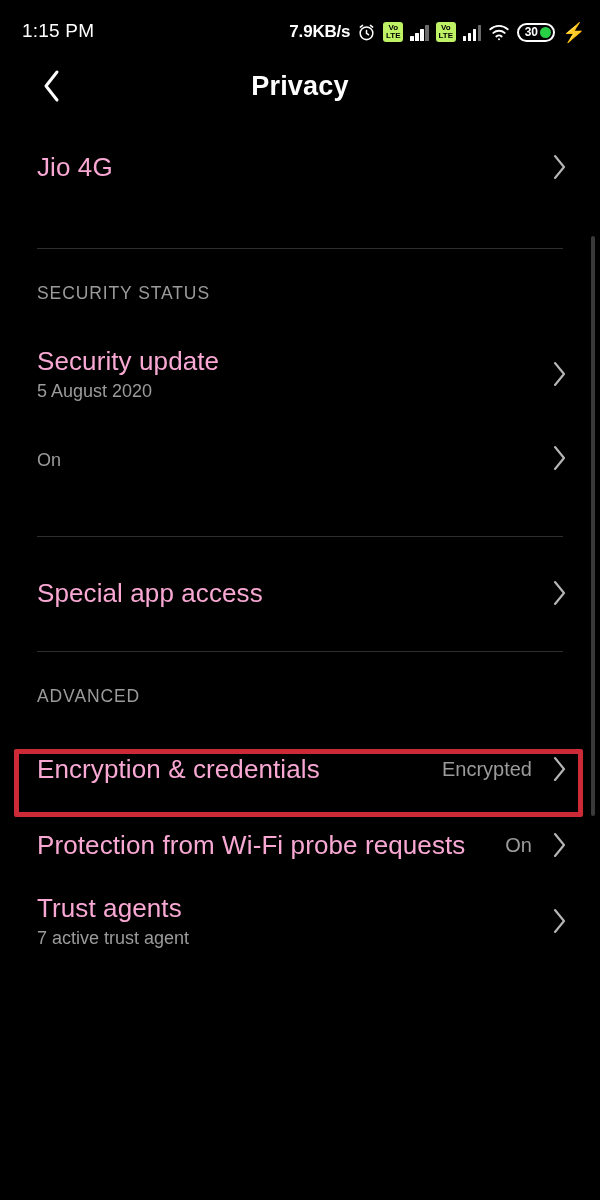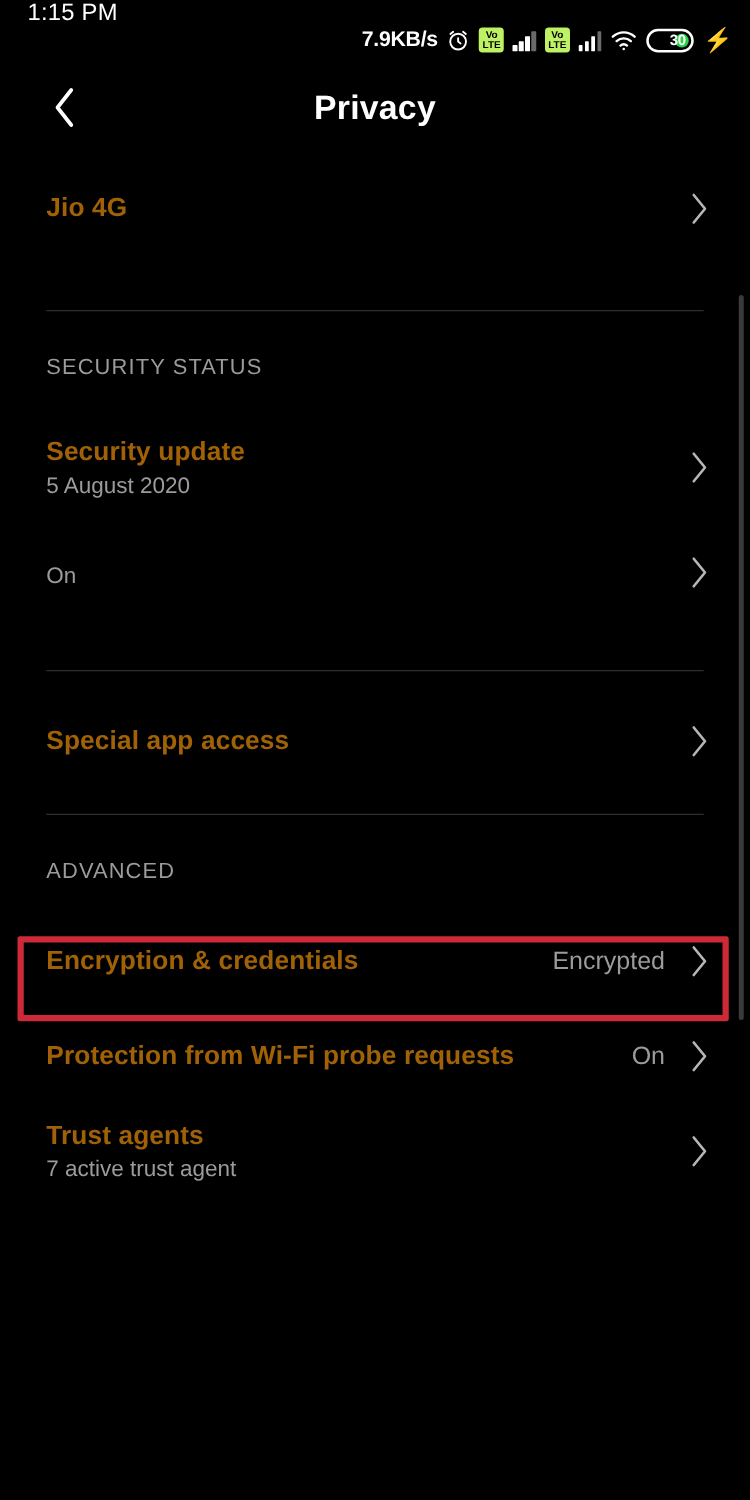--- a/index.html
+++ b/index.html
@@ -7,24 +7,23 @@
     width:600px; height:1200px;
     background:#000;
     font-family:"Liberation Sans", sans-serif;
     overflow:hidden;
   }
 
   
   .statusbar{
     position:relative;
     height:42px;
-    display:flex; align-items:flex-start;
+    display:flex; align-items:flex-end;
     padding:0 14px 0 22px;
     color:#fff;
-    flex-direction:column;
   }
   .sb-clock{ font-size:19px; font-weight:400; letter-spacing:.2px; }
   .sb-right{
     margin-left:auto;
     display:flex; align-items:center; gap:7px;
   }
   .sb-net{ font-size:17px; font-weight:700; letter-spacing:-.2px; }
   .ico{ display:inline-flex; align-items:center; justify-content:center; }
 
   .alarm-ico svg{ display:block; }
@@ -48,21 +47,21 @@
   .battery{
     width:38px;height:19px;border:2px solid #fff;border-radius:10px;
     position:relative;display:flex;align-items:center;padding:1.5px;
   }
   .battery .fill{
     position:absolute;right:2px;top:2px;bottom:2px;width:11px;
     background:#27d045;border-radius:8px;
   }
   .battery .lvl{
     position:relative;z-index:2;color:#fff;font-size:12px;font-weight:700;
-    margin-left:15px;letter-spacing:-.3px;
+    margin-left:4px;letter-spacing:-.3px;
   }
   .bolt{ color:#fff; font-size:19px; line-height:1; font-weight:700; }
 
   
   .appbar{
     height:88px; position:relative;
     display:flex; align-items:center;
   }
   .back{
     position:absolute; left:30px; top:50%; transform:translateY(-50%);
@@ -77,21 +76,21 @@
   .list{ position:relative; }
 
   .row{
     position:relative;
     display:flex; align-items:center;
     padding:0 30px 0 37px;
     min-height:72px;
   }
   .row .texts{ flex:1 1 auto; min-width:0; }
   .row .title{
-    color:#a16207; font-size:21px; font-weight:700; letter-spacing:.1px;
+    color:#f9a8d4; font-size:26px; font-weight:400; letter-spacing:.1px;
     white-space:nowrap;
   }
   .row .sub{
     color:#9b9b9b; font-size:18px; font-weight:400; margin-top:4px;
     white-space:nowrap;
   }
   .row .value{
     color:#9b9b9b; font-size:20px; margin-right:16px; white-space:nowrap;
   }
   .chev{ flex:0 0 auto; width:22px; display:flex; justify-content:center; }

